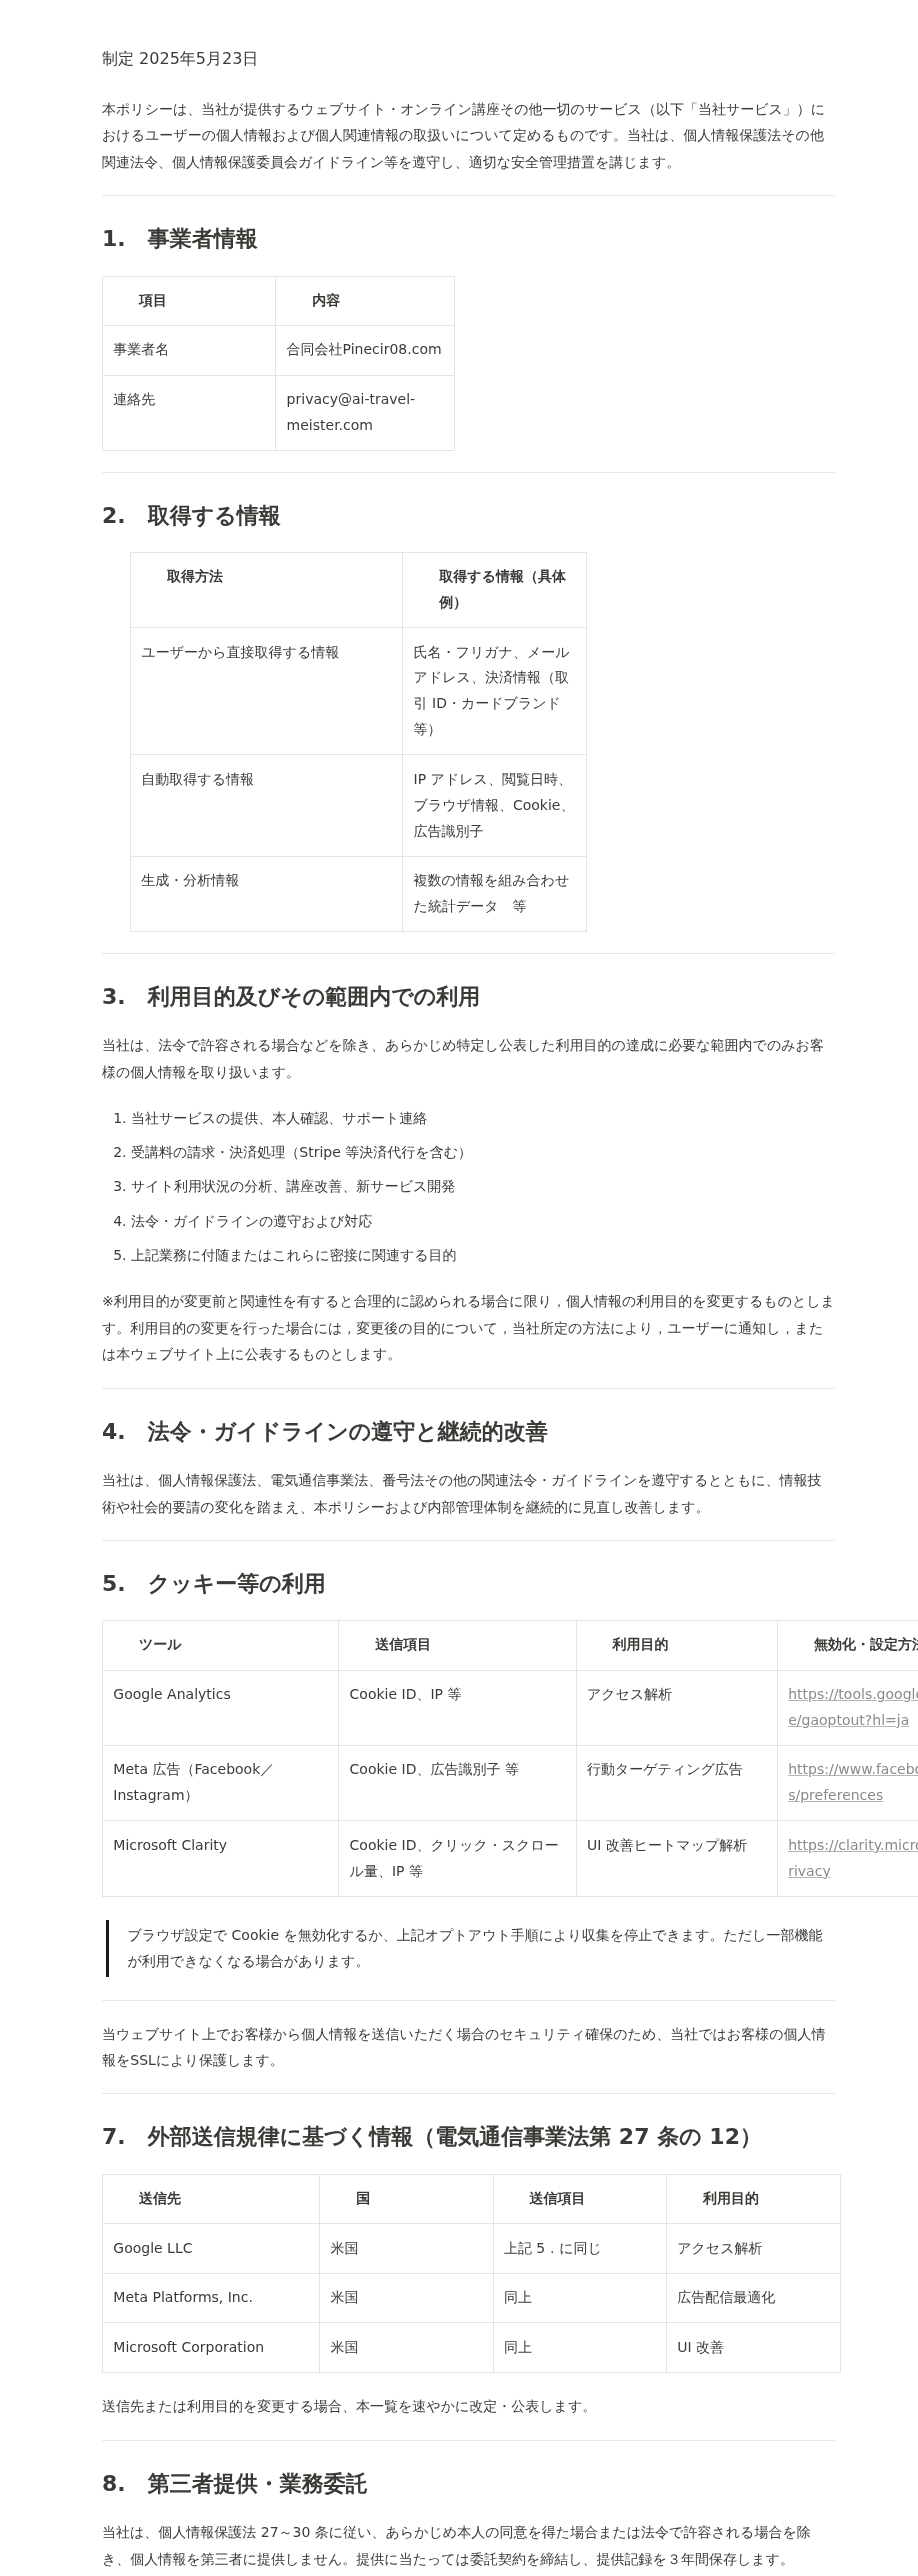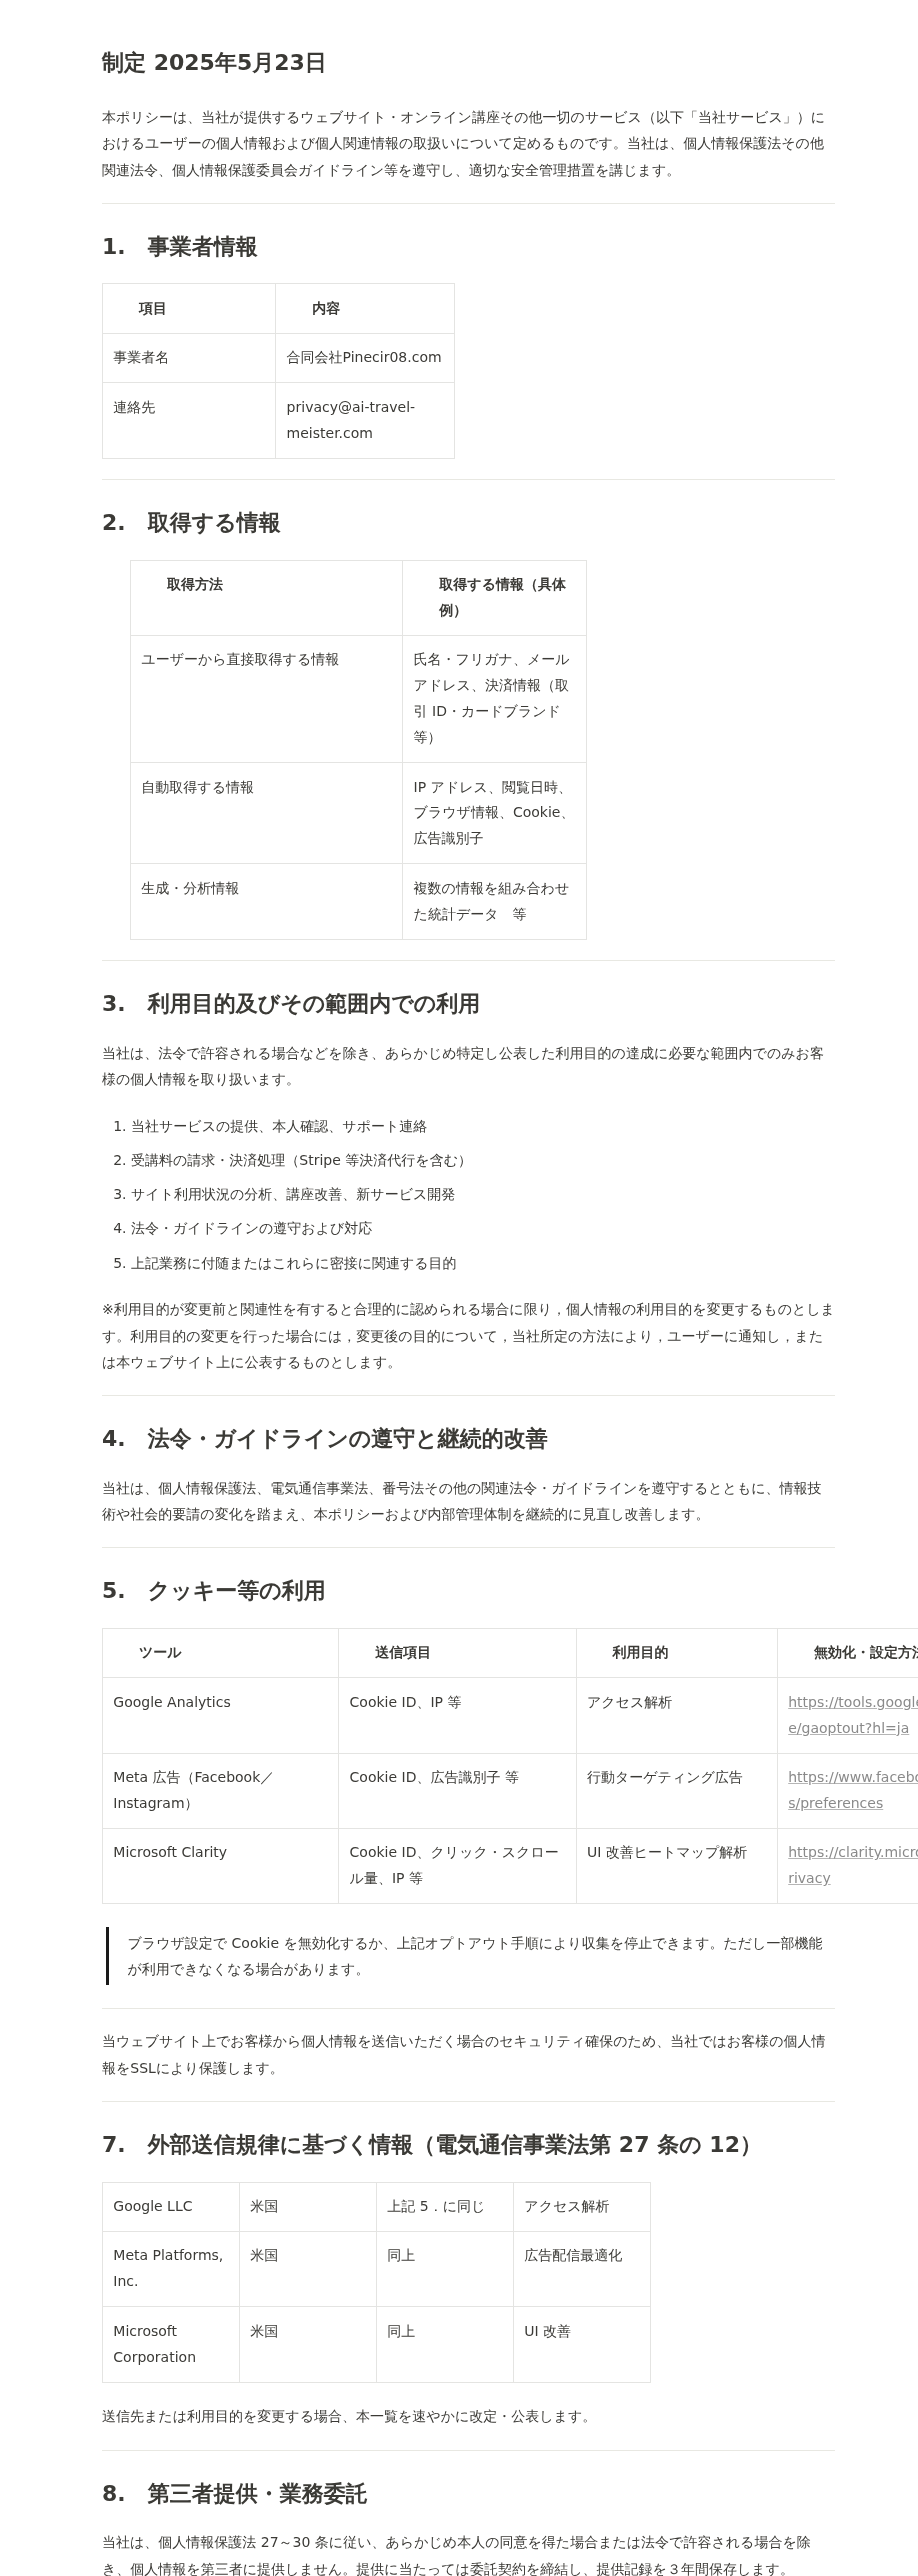--- a/index.html
+++ b/index.html
@@ -9,23 +9,23 @@
     font-family:"DejaVu Sans","Liberation Sans",sans-serif;
     font-size:14px;
     line-height:1.9;
   }
   .page{
     box-sizing:border-box;
     min-height:3426px;
     padding:49px 84px 41px 102px;
   }
   h1{
-    font-size:22px;
+    font-size:16px;
     line-height:1.3;
-    font-weight:bold;
+    font-weight:normal;
     margin:0 0 26px 0;
   }
   h2{
     font-size:22px;
     line-height:1.4;
     font-weight:bold;
     margin:28px 0 6.2px 0;
   }
   p{margin:19.6px 0;}
   hr{
@@ -179,20 +179,26 @@
 
   <section>
     <p>当ウェブサイト上でお客様から個人情報を送信いただく場合のセキュリティ確保のため、当社ではお客様の個人情報をSSLにより保護します。</p>
   </section>
   <hr>
 
   <section>
     <h2>7.　外部送信規律に基づく情報（電気通信事業法第 27 条の 12）</h2>
     <table class="t7">
       <tbody>
+          <tr>
+        <th class="c0">送信先</th>
+        <th class="c1">国</th>
+        <th class="c2">送信項目</th>
+        <th class="c3">利用目的</th>
+      </tr>
       <tr>
         <td>Google LLC</td>
         <td>米国</td>
         <td>上記 5．に同じ</td>
         <td>アクセス解析</td>
       </tr>
       <tr>
         <td>Meta Platforms, Inc.</td>
         <td>米国</td>
         <td>同上</td>

